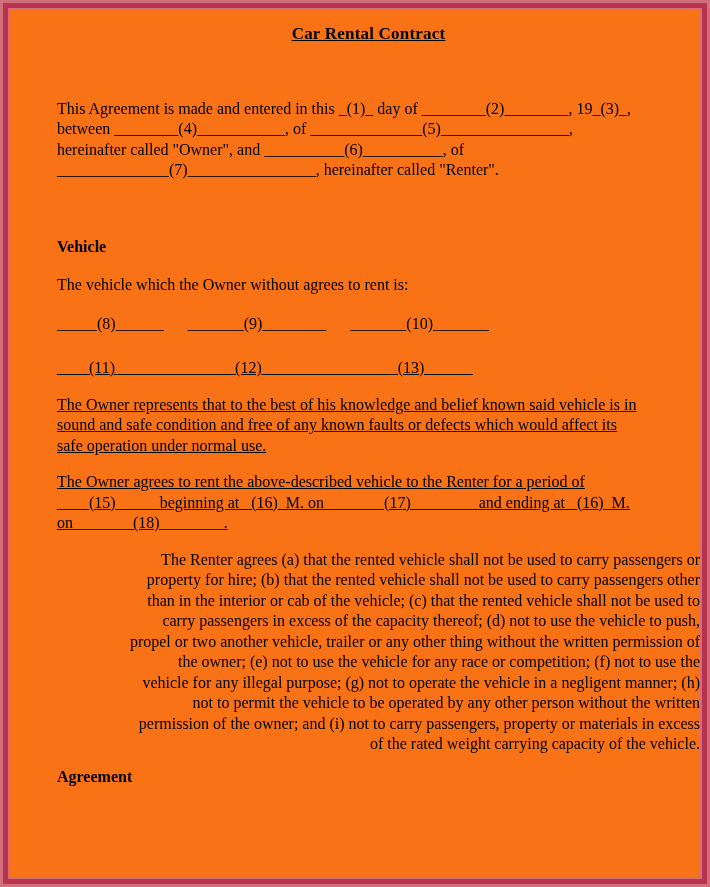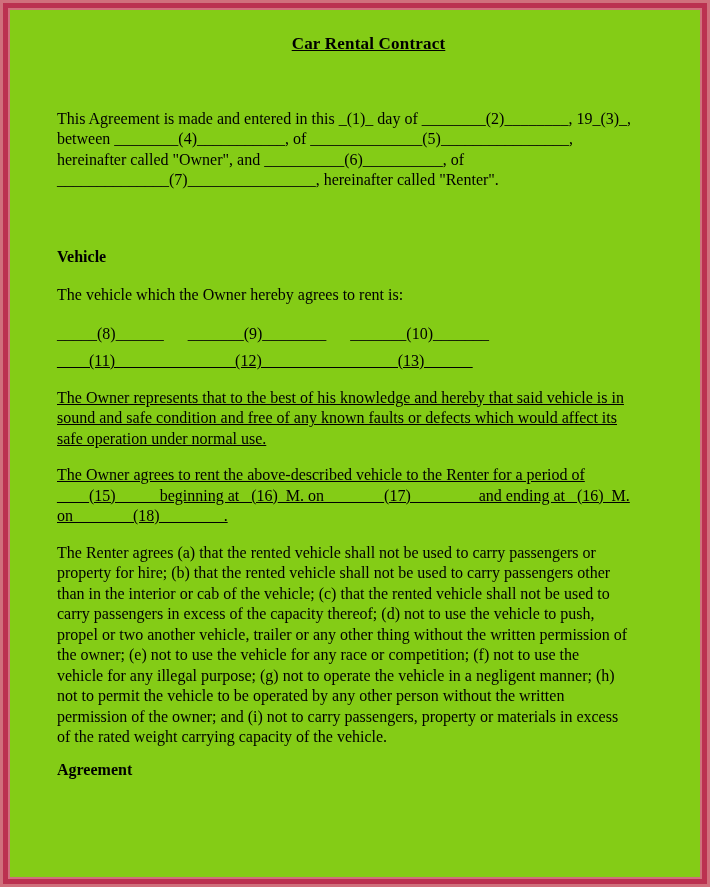--- a/index.html
+++ b/index.html
@@ -1,74 +1,74 @@
 <!DOCTYPE html>
 <html><head>
 <meta charset="utf-8">
 <style>
   html, body { margin: 0; padding: 0; background: #ffffff; }
   .sheet {
     position: relative;
     width: 710px;
     height: 887px;
     box-sizing: border-box;
-    background: #84cc16;
+    background: #f97316;
     
     box-shadow:
       inset 0 0 0 3px  #d0707c,
       inset 0 0 0 8px  #bb3150,
       inset 0 0 0 10px #d0707c;
-    padding: 34px 10px 0 57px;
+    padding: 24px 10px 0 57px;
     overflow: hidden;
     font-family: "Liberation Serif", "DejaVu Serif", serif;
     font-size: 16px;
     line-height: 20.5px;
     color: #000000;
   }
   .doc-title {
     width: 643px;            
     text-align: center;
     font-size: 17px;
     font-weight: bold;
     text-decoration: underline;
     margin: 0 0 54px -10px;
     letter-spacing: 0.2px;
   }
   .block {
     white-space: pre;        
     margin: 0 0 18px 0;
   }
-  .block.rows { margin-bottom: 7px; }
+  .block.rows { margin-bottom: 24px; }
   .block.tight { margin-bottom: 16px; text-decoration: underline; }
   .block.section-gap { margin-bottom: 56px; }
-  .block.pre-insurance { margin-bottom: 12px; }
+  .block.pre-insurance { margin-bottom: 12px; text-align: right; }
   .heading { white-space: pre; margin: 0 8px 18px 0; font-weight: bold; }
 </style>
 </head>
 <body>
 
 <div class="sheet">
 
   <h1 class="doc-title">Car Rental Contract</h1>
 
   <div class="block section-gap">This Agreement is made and entered in this _(1)_ day of ________(2)________, 19_(3)_,
 between ________(4)___________, of ______________(5)________________,
 hereinafter called "Owner", and __________(6)__________, of
 ______________(7)________________, hereinafter called "Renter".</div>
 
   <div class="heading">Vehicle</div>
 
-  <div class="block">The vehicle which the Owner hereby agrees to rent is:</div>
+  <div class="block">The vehicle which the Owner without agrees to rent is:</div>
 
   <div class="block rows">_____(8)______      _______(9)________      _______(10)_______</div>
 
   <div class="block tight">____(11)______      ______(12)________      ______(13)______</div>
 
 
-  <div class="block tight">The Owner represents that to the best of his knowledge and hereby that said vehicle is in
+  <div class="block tight">The Owner represents that to the best of his knowledge and belief known said vehicle is in
 sound and safe condition and free of any known faults or defects which would affect its
 safe operation under normal use.</div>
 
 
   <div class="block tight">The Owner agrees to rent the above-described vehicle to the Renter for a period of
 ____(15)_____ beginning at _(16)_M. on _______(17)________ and ending at _(16)_M.
 on _______(18)________.</div>
 
   <div class="block pre-insurance">The Renter agrees (a) that the rented vehicle shall not be used to carry passengers or
 property for hire; (b) that the rented vehicle shall not be used to carry passengers other

